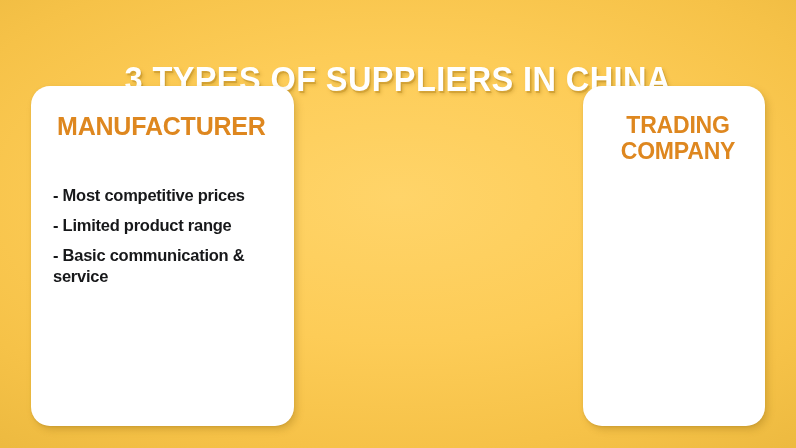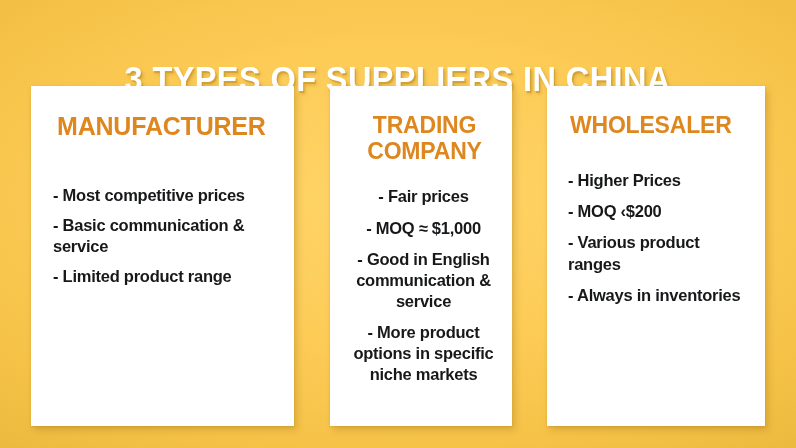--- a/index.html
+++ b/index.html
@@ -59,21 +59,21 @@
     width: 734px;
     height: 340px;
     display: flex;
     justify-content: space-between;
     align-items: stretch;
   }
 
   .card {
     position: relative;
     background: #FFFFFF;
-    border-radius: 0;
+    border-radius: 19px;
     box-sizing: border-box;
     box-shadow:
       3px 4px 7px rgba(150, 110, 20, 0.30),
       0 1px 2px rgba(150, 110, 20, 0.18);
     overflow: hidden;
   }
   .card.c0 { width: 263px; padding: 26px 16px 14px 22px; }
   .card.c1 { width: 182px; padding: 26px 14px 14px 20px; text-align: center; }
   .card.c2 { width: 218px; padding: 26px 14px 14px 21px; }
 
@@ -120,40 +120,25 @@
   <div id="title-bar">
     <h1 id="poster-title">3  TYPES OF SUPPLIERS IN CHINA</h1>
   </div>
 
   <div id="cards">
 
     <div class="card c0">
       <div class="card-title">MANUFACTURER</div>
       <ul class="card-list">
         <li>- Most competitive prices</li>
+        <li>- Limited product range</li>
         <li>- Basic communication &amp; service</li>
-        <li>- Limited product range</li>
       </ul>
     </div>
 
     <div class="card c1">
       <div class="card-title">TRADING
 COMPANY</div>
-      <ul class="card-list">
-        <li>- Fair prices</li>
-        <li>-  MOQ ≈ $1,000</li>
-        <li>- Good in English communication &amp; service</li>
-        <li>- More product options in specific niche markets</li>
-      </ul>
     </div>
 
-    <div class="card c2">
-      <div class="card-title">WHOLESALER</div>
-      <ul class="card-list">
-        <li>- Higher Prices</li>
-        <li>- MOQ ‹$200</li>
-        <li>- Various product ranges</li>
-        <li>- Always in inventories</li>
-      </ul>
-    </div>
 
   </div>
 </div>
 
 </body></html>

